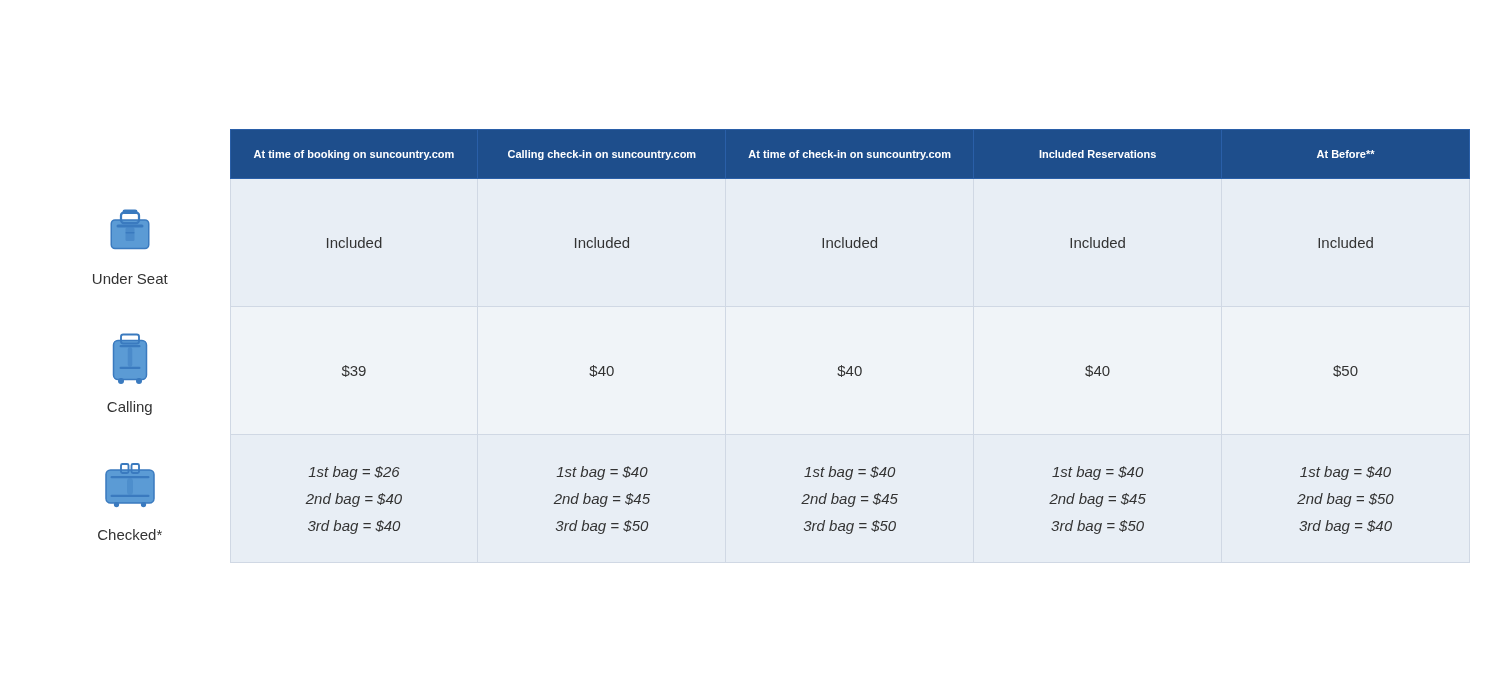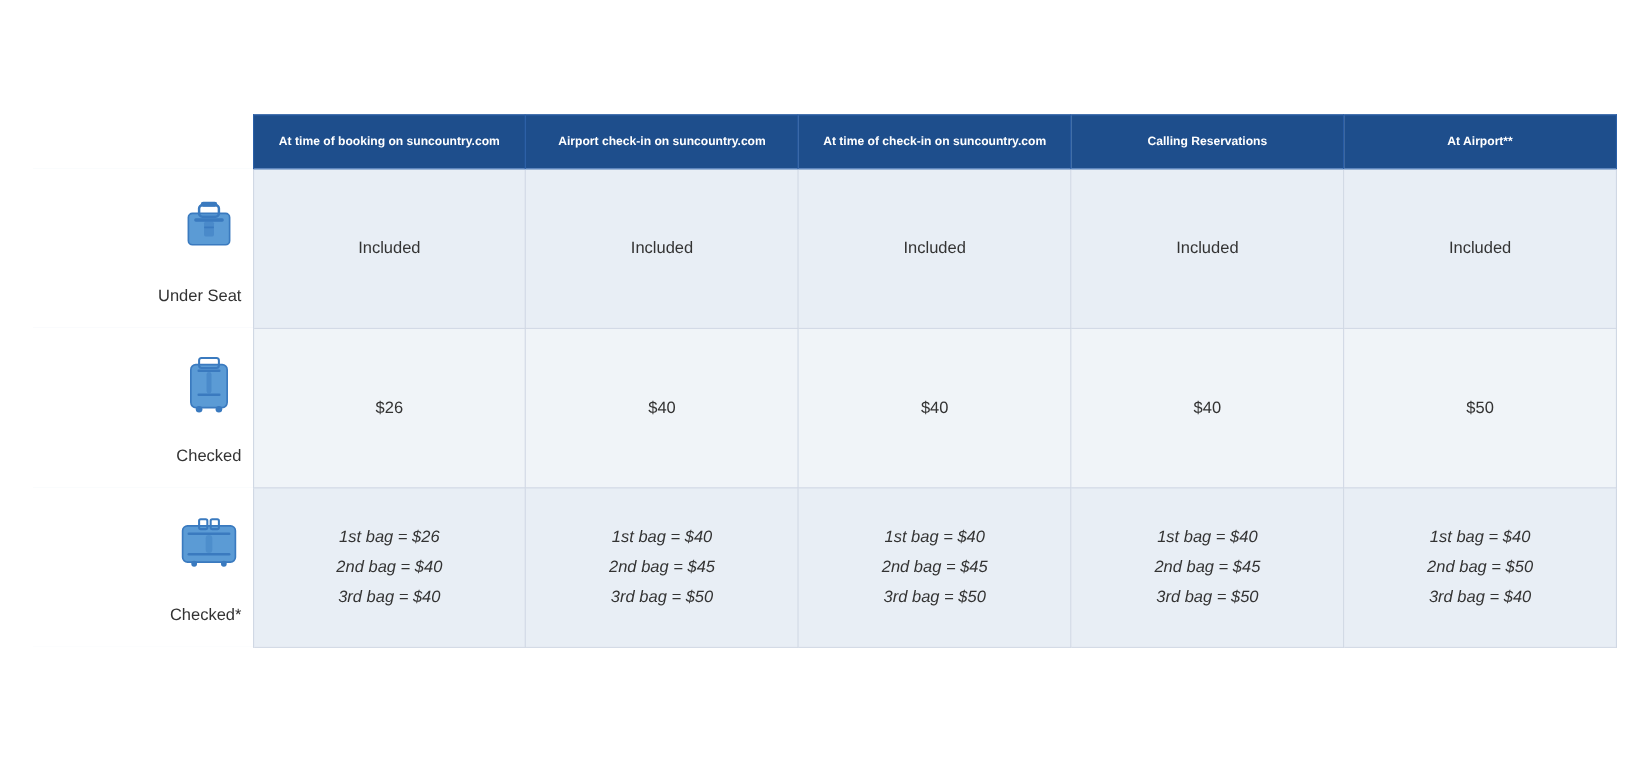--- a/index.html
+++ b/index.html
@@ -66,23 +66,23 @@
       border-top: none;
       border-bottom: none;
       text-align: center;
       vertical-align: middle;
       padding: 20px 10px;
     }
 
     .row-label {
       display: flex;
       flex-direction: column;
-      align-items: flex-end;
+      align-items: center;
       justify-content: center;
-      gap: 24px;
+      gap: 8px;
     }
 
     .row-label span {
       font-size: 15px;
       color: #333;
       font-weight: 500;
     }
 
     
     .icon-underseat, .icon-overhead, .icon-checked {
@@ -97,24 +97,24 @@
   </style>
 </head>
 <body>
 
 <div class="table-wrapper">
   <table>
     <thead>
       <tr>
         <th></th>
         <th>At time of booking on suncountry.com</th>
-        <th>Airport check-in on suncountry.com</th>
+        <th>Calling check-in on suncountry.com</th>
         <th>At time of check-in on suncountry.com</th>
-        <th>Calling Reservations</th>
-        <th>At Airport**</th>
+        <th>Included Reservations</th>
+        <th>At Before**</th>
       </tr>
     </thead>
     <tbody id="table-body">
 
     <tr>
           <td>
             <div class="row-label">
       <span><svg class="icon-underseat" viewBox="0 0 80 80" fill="none" xmlns="http://www.w3.org/2000/svg">
 
         <rect x="15" y="28" width="50" height="38" rx="5" fill="#5b9bd5" stroke="#3a7abf" stroke-width="2"></rect>
@@ -141,24 +141,24 @@
         <rect x="18" y="18" width="44" height="52" rx="6" fill="#5b9bd5" stroke="#3a7abf" stroke-width="2"></rect>
         <rect x="28" y="10" width="24" height="12" rx="3" fill="none" stroke="#3a7abf" stroke-width="2.5"></rect>
         <rect x="26" y="24" width="28" height="3" rx="1.5" fill="#3a7abf"></rect>
         <rect x="26" y="53" width="28" height="3" rx="1.5" fill="#3a7abf"></rect>
         <rect x="37" y="27" width="6" height="26" rx="3" fill="#3a7abf" opacity="0.5"></rect>
         <circle cx="28" cy="72" r="4" fill="#3a7abf"></circle>
         <circle cx="52" cy="72" r="4" fill="#3a7abf"></circle>
         <line x1="28" y1="70" x2="28" y2="68" stroke="#3a7abf" stroke-width="2"></line>
         <line x1="52" y1="70" x2="52" y2="68" stroke="#3a7abf" stroke-width="2"></line>
       </svg></span>
-      <span>Checked</span>
+      <span>Calling</span>
     </div>
           </td>
-          <td>$26</td>
+          <td>$39</td>
           <td>$40</td>
           <td>$40</td>
           <td>$40</td>
           <td>$50</td>
         </tr>
         <tr>
           <td>
             <div class="row-label">
       <span><svg class="icon-checked" viewBox="0 0 80 80" fill="none" xmlns="http://www.w3.org/2000/svg">
 

